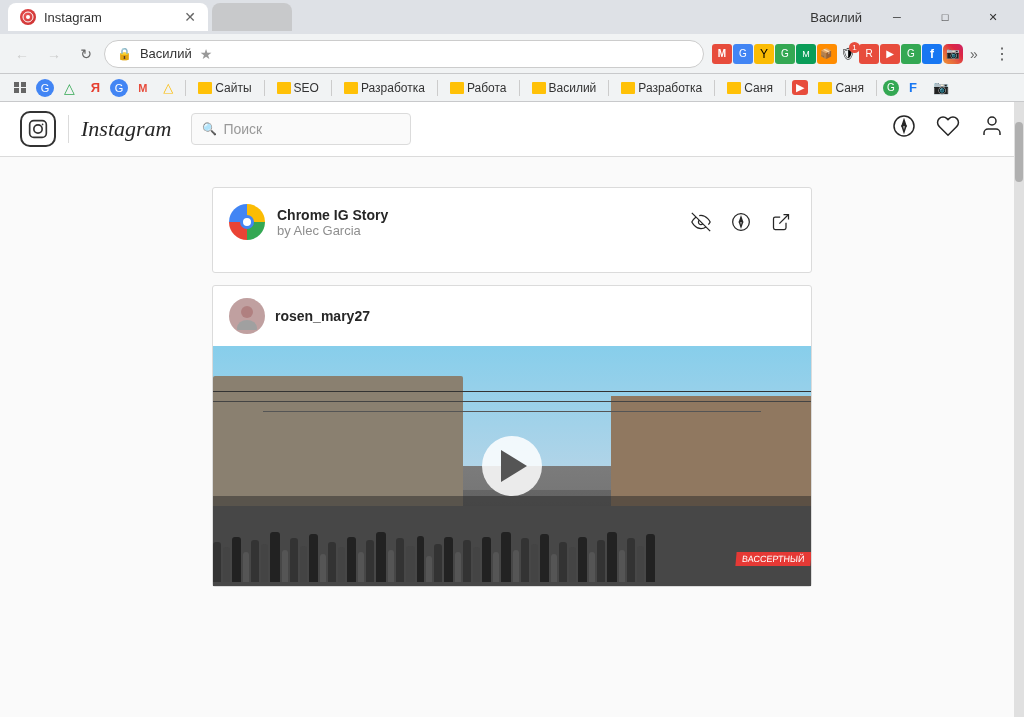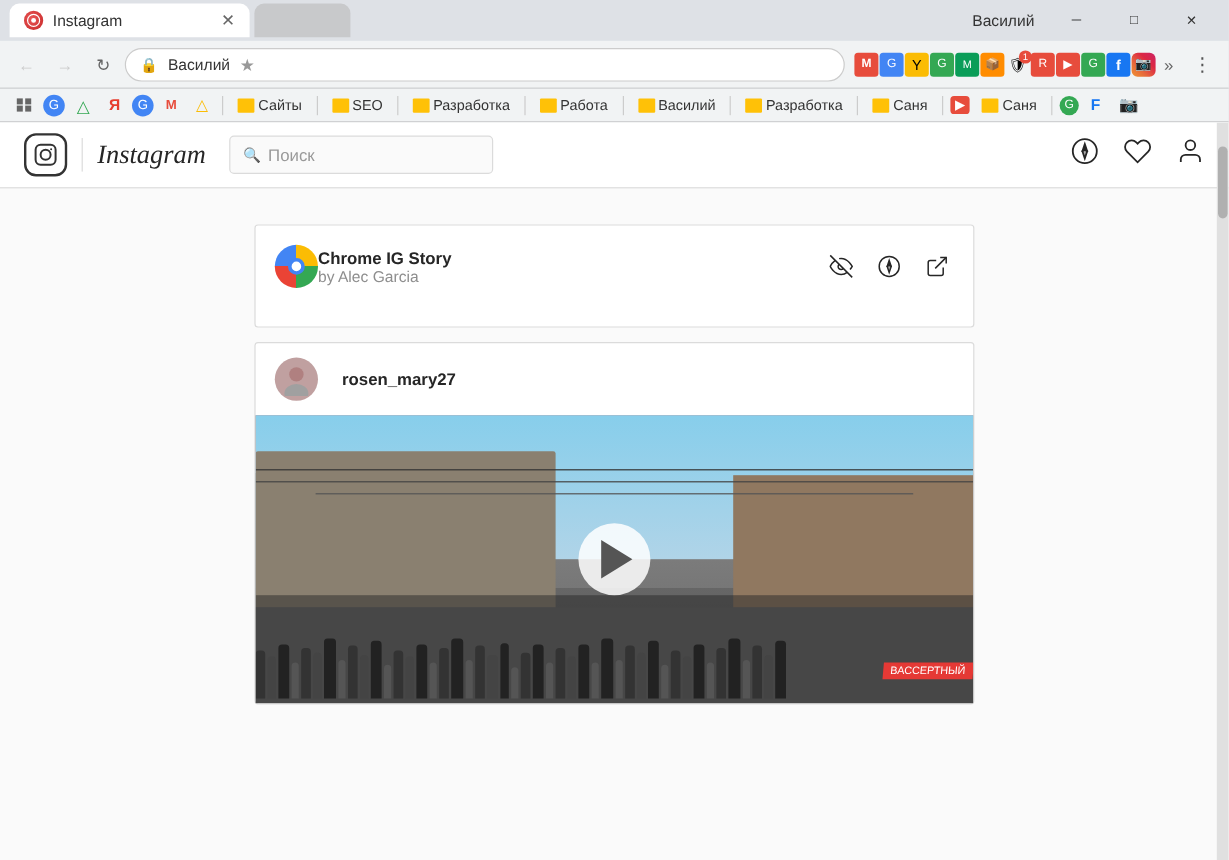--- a/index.html
+++ b/index.html
@@ -61,21 +61,21 @@
     .ig-header-actions { display: flex; gap: 20px; align-items: center; }
     .ig-header-btn { color: #262626; font-size: 22px; cursor: pointer; }
 
     
     .ig-body { display: flex; justify-content: center; padding: 30px 20px; gap: 32px; }
     .ig-feed { width: 600px; display: flex; flex-direction: column; gap: 12px; }
 
     
     .story-widget { background: #fff; border: 1px solid #dbdbdb; border-radius: 3px; padding: 16px; }
     .story-widget-header { display: flex; align-items: center; justify-content: space-between; margin-bottom: 16px; }
-    .story-widget-title-area { display: flex; align-items: center; }
+    .story-widget-title-area { display: flex; align-items: center; gap: 12px; }
     .chrome-icon { width: 36px; height: 36px; border-radius: 50%; background: conic-gradient(from 0deg, #fbbc04 0deg 90deg, #34a853 90deg 180deg, #ea4335 180deg 270deg, #4285f4 270deg 360deg); position: relative; display: flex; align-items: center; justify-content: center; }
     .chrome-icon-inner { width: 14px; height: 14px; border-radius: 50%; background: #fff; border: 3px solid #4285f4; }
     .story-widget-name { font-size: 14px; font-weight: 600; color: #262626; }
     .story-widget-by { font-size: 13px; color: #8e8e8e; }
     .story-widget-actions { display: flex; gap: 12px; align-items: center; }
     .story-action-btn { color: #262626; font-size: 18px; cursor: pointer; width: 28px; height: 28px; display: flex; align-items: center; justify-content: center; }
 
     .story-content { display: flex; align-items: center; justify-content: center; padding: 10px 0; position: relative; min-height: 100px; }
 
     
@@ -85,21 +85,21 @@
     .arrow-head { width: 0; height: 0; border-top: 10px solid transparent; border-bottom: 10px solid transparent; border-left: 16px solid #e53935; }
 
     
     .story-avatar-wrap { display: flex; flex-direction: column; align-items: center; gap: 6px; }
     .story-avatar-ring { width: 70px; height: 70px; border-radius: 50%; background: linear-gradient(45deg, #f09433, #e6683c, #dc2743, #cc2366, #bc1888); padding: 3px; }
     .story-avatar-img { width: 100%; height: 100%; border-radius: 50%; background: linear-gradient(135deg, #d4a5a5 0%, #b8a0c8 50%, #f0d0a0 100%); border: 2px solid #fff; overflow: hidden; display: flex; align-items: center; justify-content: center; font-size: 28px; }
     .story-avatar-name { font-size: 13px; color: #262626; }
 
     
     .feed-post { background: #fff; border: 1px solid #dbdbdb; border-radius: 3px; }
-    .post-header { display: flex; align-items: center; gap: 20px; padding: 12px 16px; }
+    .post-header { display: flex; align-items: center; gap: 10px; padding: 12px 16px; }
     .post-avatar { width: 36px; height: 36px; border-radius: 50%; background: #c0a0a0; overflow: hidden; display: flex; align-items: center; justify-content: center; font-size: 18px; }
     .post-username { font-size: 14px; font-weight: 600; color: #262626; }
     .post-image { width: 100%; height: 240px; background: #888; overflow: hidden; position: relative; }
 
     
     .play-btn { position: absolute; top: 50%; left: 50%; transform: translate(-50%, -50%); width: 60px; height: 60px; border-radius: 50%; background: rgba(255,255,255,0.85); display: flex; align-items: center; justify-content: center; }
     .play-triangle { width: 0; height: 0; border-top: 16px solid transparent; border-bottom: 16px solid transparent; border-left: 26px solid #555; margin-left: 4px; }
 
     
     .street-scene { width: 100%; height: 100%; background: linear-gradient(to bottom, #b0c4de 0%, #c8d8e8 20%, #888 20%, #777 60%, #666 60%, #555 100%); position: relative; overflow: hidden; }

